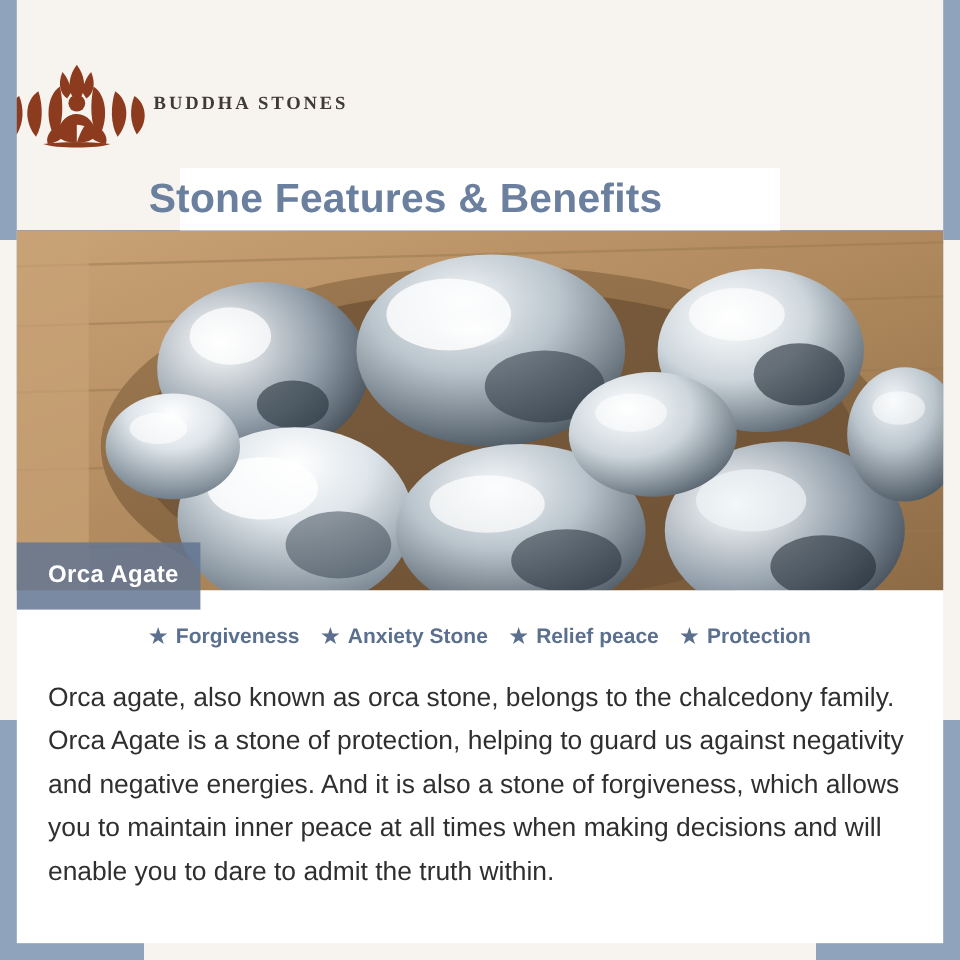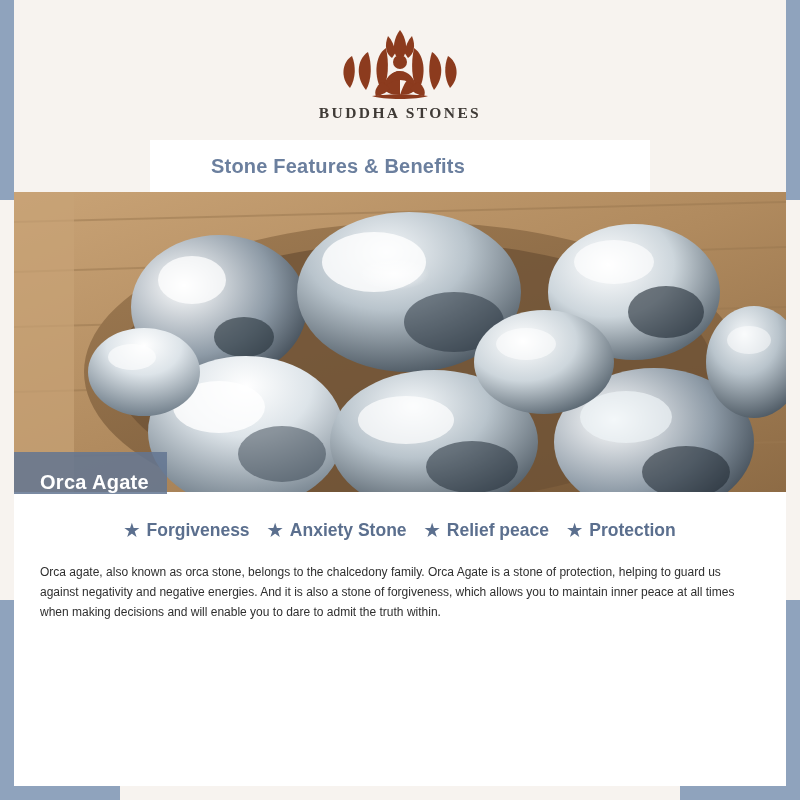--- a/index.html
+++ b/index.html
@@ -47,21 +47,21 @@
     background: #8fa3bd;
     z-index: 6;
   }
 
   
   .header {
     position: relative;
     height: 148px;
     background: #f7f3ef;
     display: flex;
-    flex-direction: column;
+    flex-direction: row;
     align-items: center;
     justify-content: flex-start;
     padding-top: 22px;
     box-sizing: border-box;
     z-index: 4;
   }
   .logo-mark {
     width: 128px;
     height: 78px;
     position: relative;
@@ -93,21 +93,21 @@
     background: #ffffff;
   }
   .title-text {
     position: absolute;
     left: 0;
     top: 0;
     width: 676px;
     height: 52px;
     line-height: 52px;
     text-align: center;
-    font-size: 20px;
+    font-size: 34px;
     font-weight: bold;
     color: #6b7f9e;
     letter-spacing: 0.2px;
   }
 
   
   .photo {
     position: absolute;
     left: 14px;
     top: 192px;
@@ -117,23 +117,23 @@
     z-index: 2;
     background: #5a6a78;
   }
   .photo svg { display: block; }
 
   .photo-caption {
     position: absolute;
     left: 14px;
     top: 452px;
     height: 40px;
-    padding: 2px 18px 0 26px;
+    padding: 16px 18px 0 26px;
     display: flex;
-    align-items: flex-end;
+    align-items: flex-start;
     background: rgba(99,118,146,0.85);
     color: #ffffff;
     font-size: 20px;
     font-weight: bold;
     letter-spacing: 0.3px;
     z-index: 3;
   }
 
   
   .content {
@@ -164,21 +164,21 @@
     white-space: nowrap;
   }
   .star {
     color: #5b6f8e;
     font-size: 17px;
     line-height: 1;
   }
 
   .description {
     margin-top: 22px;
-    font-size: 12px;
+    font-size: 22px;
     line-height: 1.65;
     color: #2f2f2f;
     text-align: left;
   }
 </style>
 </head>
 <body>
 
 <div class="page">
 

